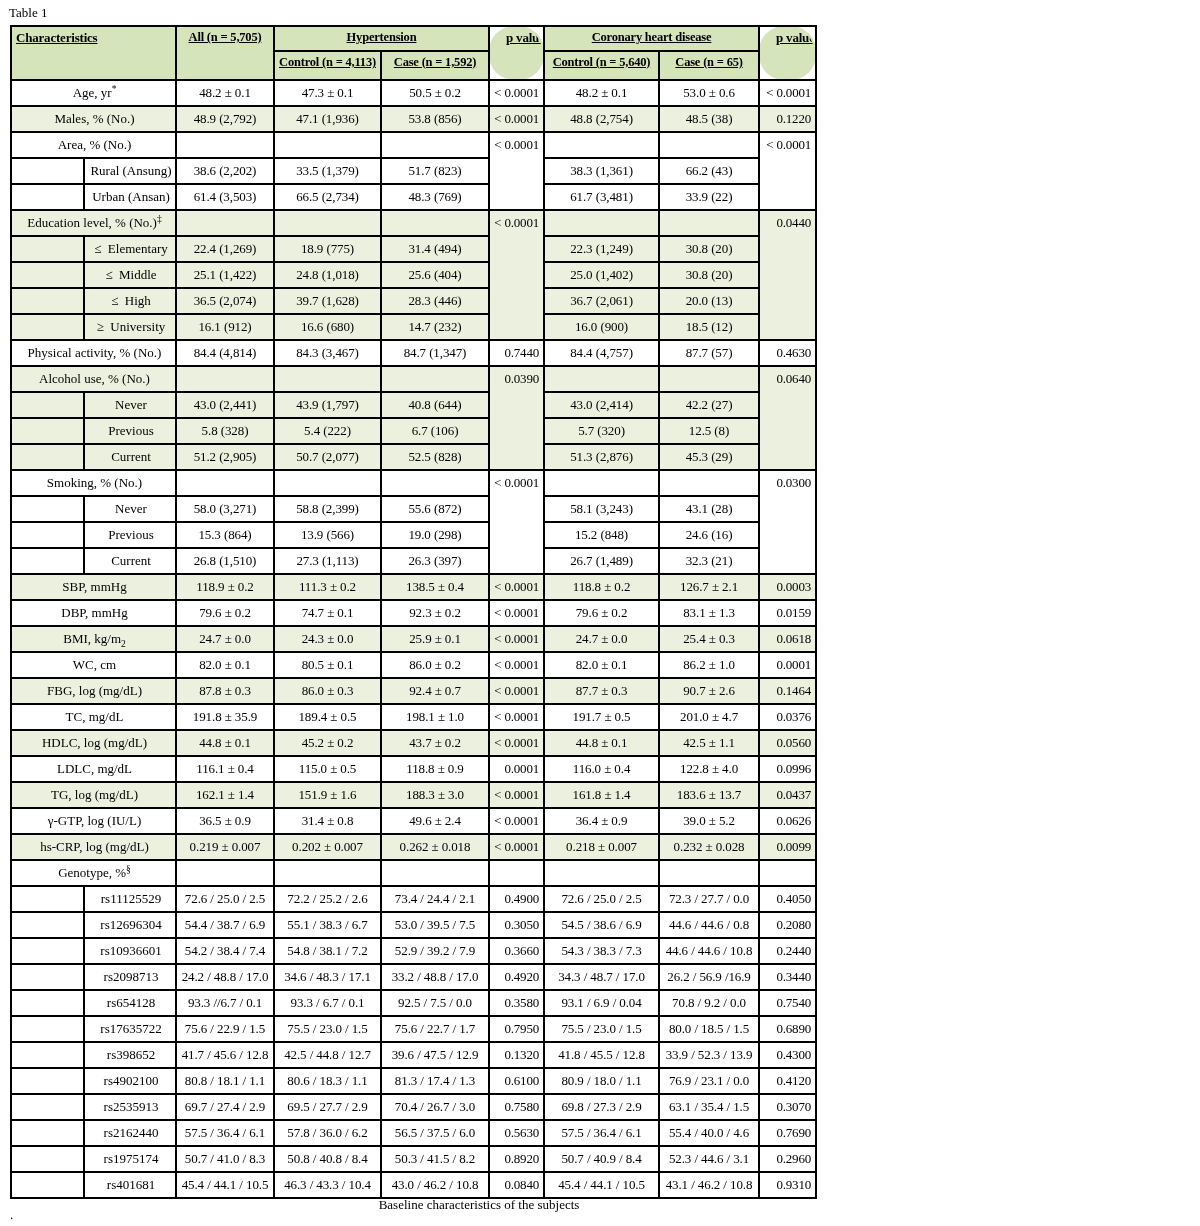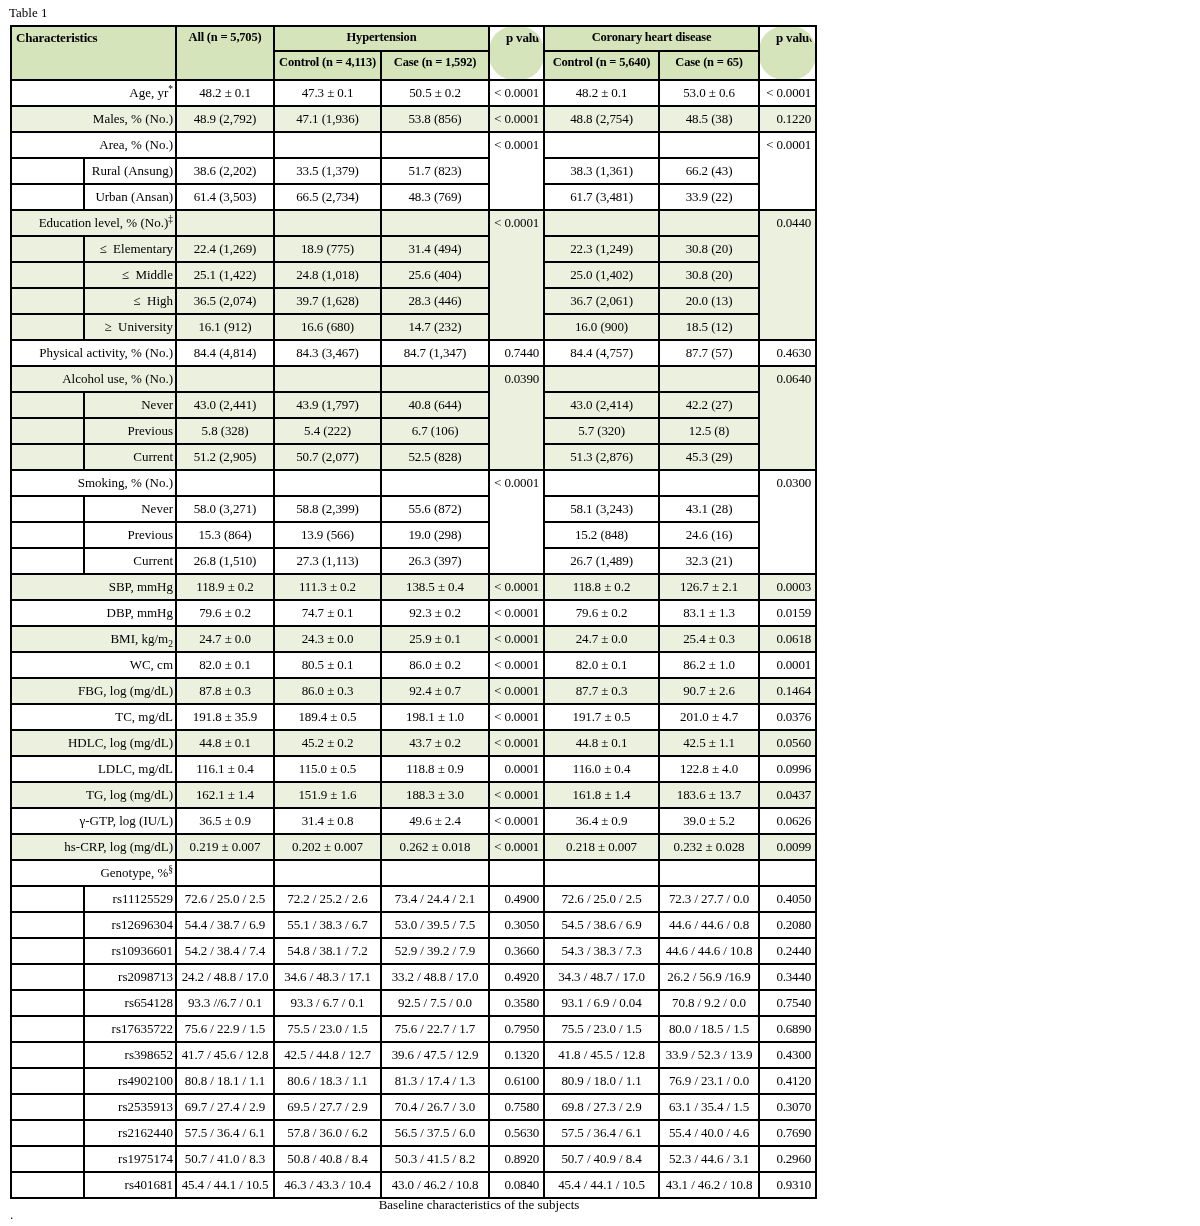--- a/index.html
+++ b/index.html
@@ -11,30 +11,30 @@
   }
   .page-title { position: absolute; left: 9px; top: 5px; font-size: 13px; }
   table {
     position: absolute; left: 10px; top: 25px;
     border-collapse: collapse; table-layout: fixed; width: 805px;
   }
   th, td { border: 2px solid #000; overflow: hidden; }
   thead th {
     background: #d6e4bc; font-weight: bold; font-size: 12.5px;
     letter-spacing: -0.2px; white-space: nowrap;
-    text-align: center; vertical-align: top; padding: 3px 1px 1px 1px;
+    text-align: center; vertical-align: top; padding: 3px 1px 1px 1px; text-decoration: underline;
   }
   thead tr.h1 { height: 25px; }
   thead tr.h2 { height: 29px; margin-left: 12px; }
   th.lblh { text-align: left; padding-left: 4px; font-size: 13px; }
   th.ph { text-align: left; padding-left: 16px; font-size: 13px; border-radius: 25px; }
   tbody tr { height: 26px; }
   tbody td { font-size: 13px; background: #ffffff; }
   tbody tr.g td { background: #ebf1de; }
-  td.lbl { text-align: right; padding: 1px 2px 1px 4px; white-space: pre; margin-left: 12px; }
+  td.lbl { text-align: center; padding: 1px 2px 1px 4px; white-space: pre; margin-left: 12px; }
   td.c { text-align: center; padding: 1px 1px; letter-spacing: -0.1px; }
   td.p { text-align: right; padding: 1px 4px 1px 1px; letter-spacing: -0.2px; }
   td.p.top { vertical-align: top; padding-top: 4px; }
   td.ind { }
   sup { font-size: 9.5px; line-height: 0; }
   sub { font-size: 9.5px; line-height: 0; }
   .hl { background: #a6c6ea; padding: 0 1px; }
   .caption {
     position: absolute; left: 0; top: 1197px; width: 958px;
     text-align: center; font-size: 13px;

